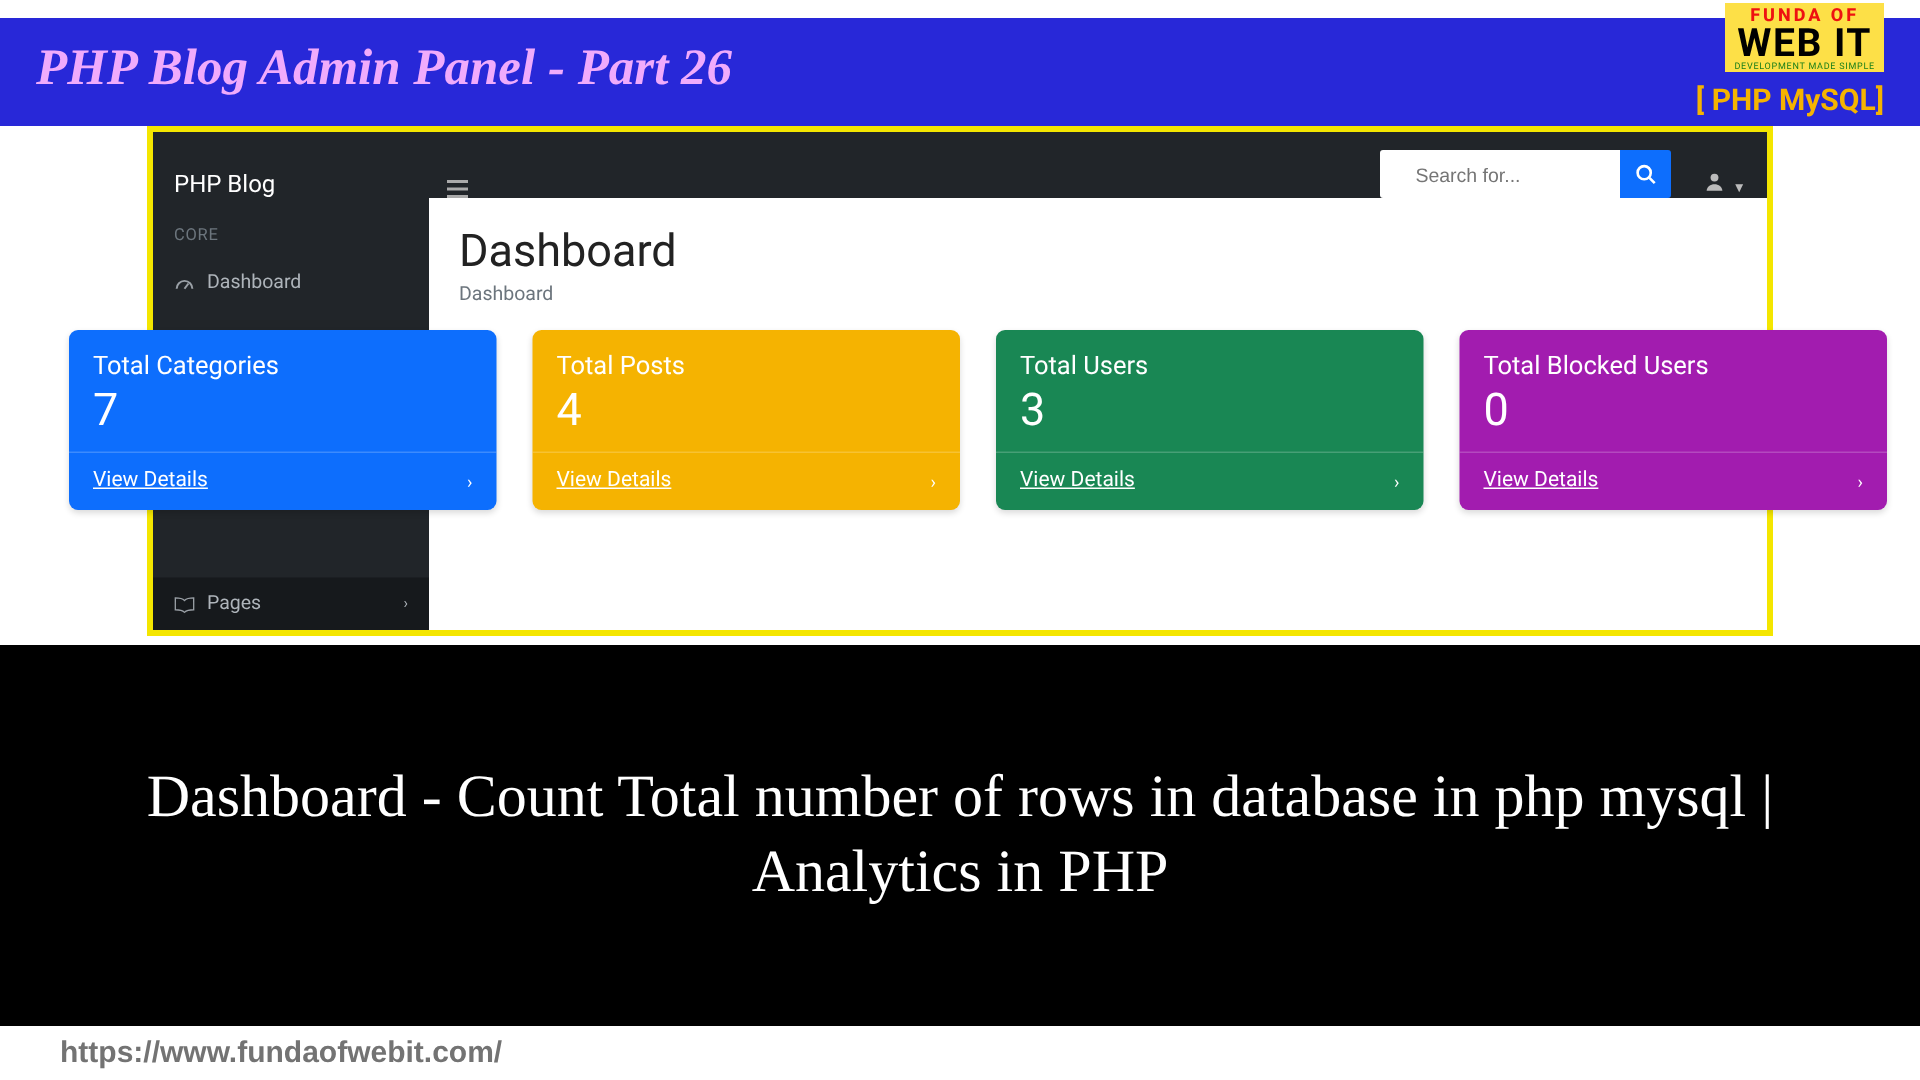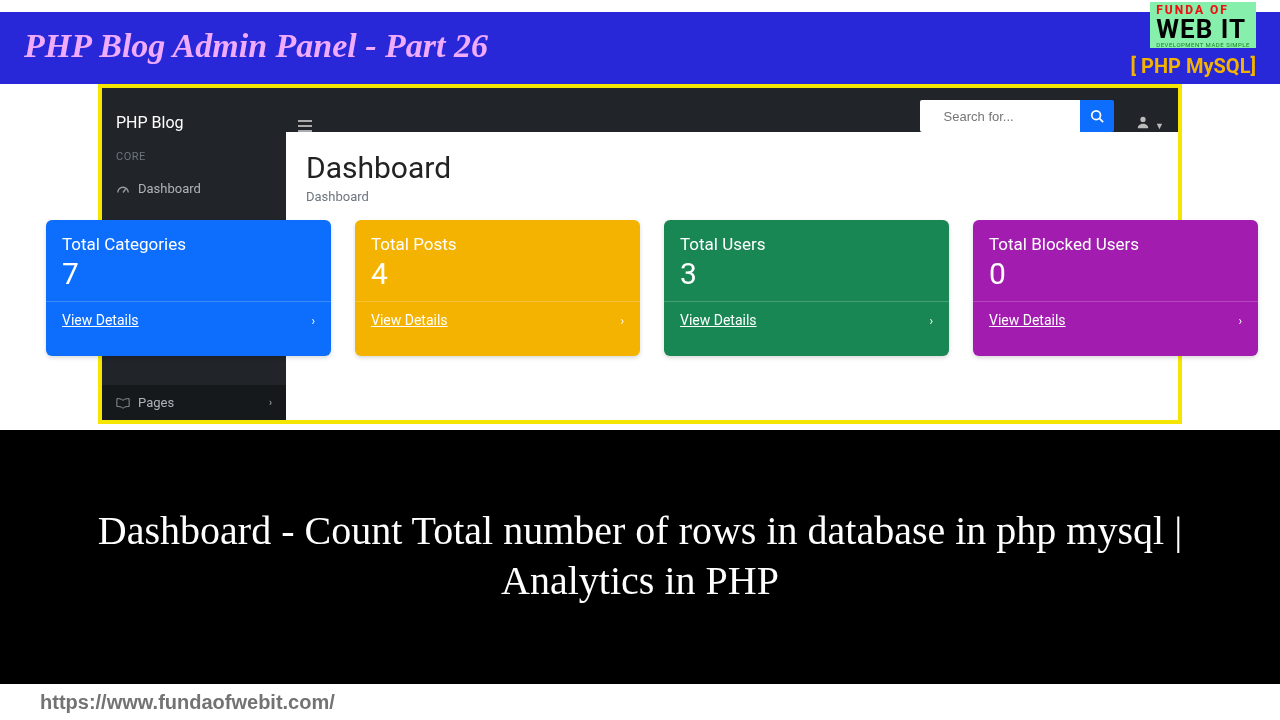--- a/index.html
+++ b/index.html
@@ -25,25 +25,26 @@
     position: relative;
   }
   .blue-header-title {
     color: #f0abfc;
     font-size: 34px;
     font-weight: 700;
     font-style: italic;
     font-family: "Times New Roman", serif;
   }
   .logo-block {
+    text-align: center;
     line-height: 1;
     position: absolute;
     right: 24px;
     top: -10px;
-    background: #86efac;
+    background: #fde047;
     padding: 2px 6px 0 6px;
   }
   .logo-funda { color: #e11; font-weight: 800; font-size: 12px; letter-spacing: 2px; }
   .logo-webit { color: #000; font-weight: 700; font-size: 26px; letter-spacing: 1px; }
   .logo-sub { color: #1a7f1a; font-size: 6px; letter-spacing: 0.5px; }
   .logo-mysql {
     color: #f5b301;
     font-weight: 700;
     font-size: 20px;
     position: absolute;
@@ -172,21 +173,21 @@
     display: flex;
     flex-direction: column;
   }
   .card-body { padding: 14px 16px 10px 16px; }
   .card-title { font-size: 17px; font-weight: 400; }
   .card-value { font-size: 30px; font-weight: 400; margin-top: 2px; }
   .card-footer {
     display: flex;
     align-items: flex-end;
     justify-content: space-between;
-    padding: 10px 16px 28px 16px;
+    padding: 10px 16px 12px 16px;
     border-top: 1px solid rgba(255,255,255,0.2);
     font-size: 14px;
   }
   .card-footer a { color: #fff; text-decoration: underline; cursor: pointer; }
   .card-footer .chev { font-size: 12px; }
   .c-blue { background: #0d6efd; }
   .c-yellow { background: #f5b301; }
   .c-green { background: #198754; }
   .c-red { background: #a21caf; }
 

